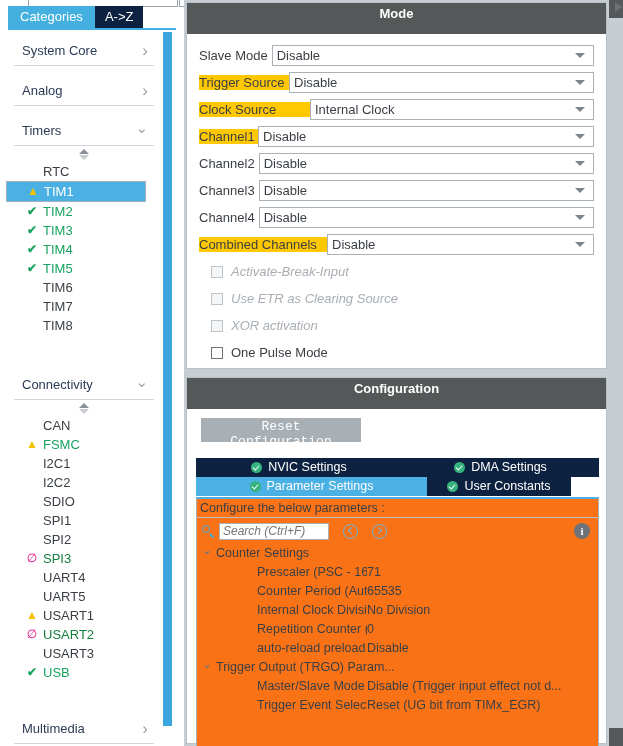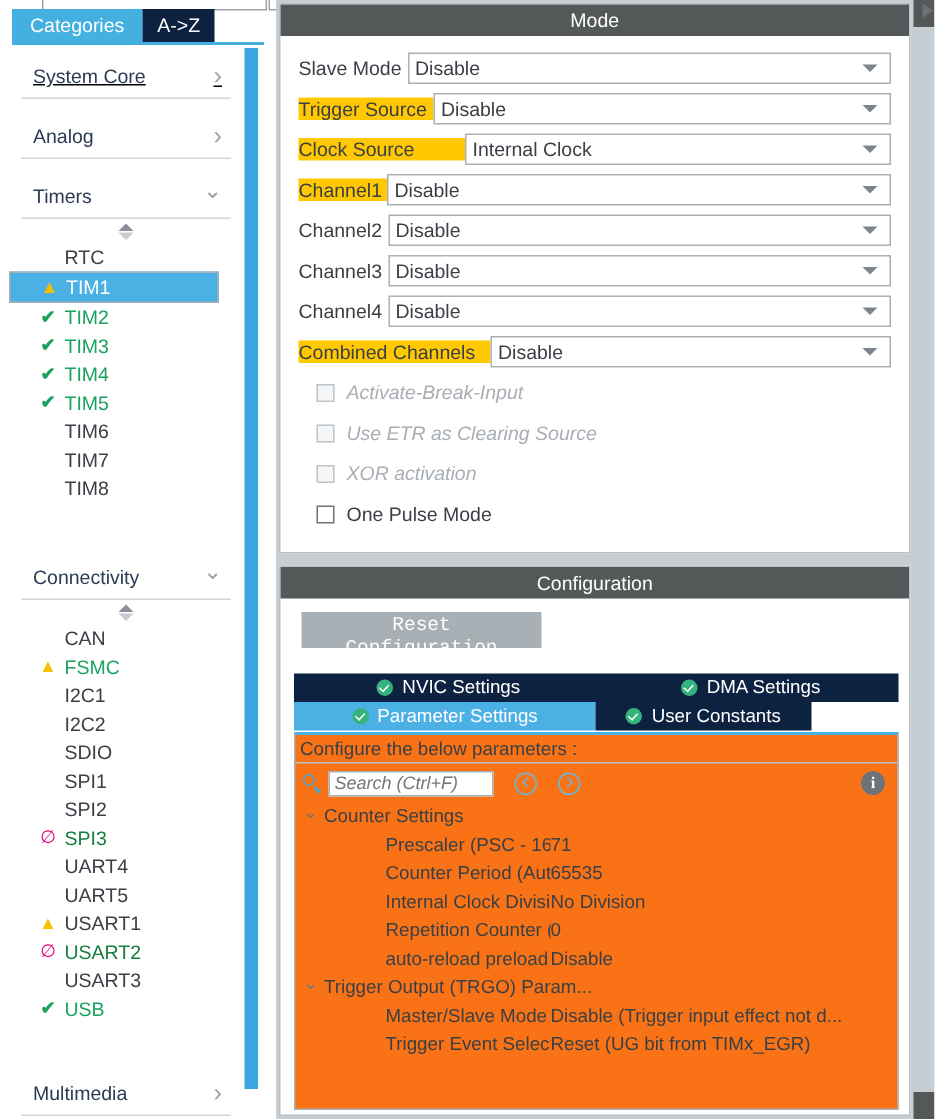--- a/index.html
+++ b/index.html
@@ -183,26 +183,27 @@
   
   .modebox {
     position: absolute;
     left: 2px; top: 2px;
     width: 421px; height: 367px;
     background: #ffffff;
     border: 1px solid #b9c0c6;
     box-sizing: border-box;
   }
   .sect-header {
-    height: 21px;
+    height: 31px;
     line-height: 21px;
     background: #555859;
     color: #ffffff;
     text-align: center;
     font-size: 13px;
+    font-weight: bold;
   }
   .mode-rows { padding: 8px 12px 0 12px; }
   .mrow {
     display: flex;
     align-items: center;
     height: 27px;
   }
   .mlabel {
     font-size: 13px;
     color: #3a3f45;
@@ -300,21 +301,21 @@
     content: "";
     position: absolute;
     left: 3px; top: 2px;
     width: 3px; height: 5px;
     border: solid #ffffff;
     border-width: 0 1.5px 1.5px 0;
     transform: rotate(42deg);
   }
   .ctab.w1 { width: 206px; }
   .ctab.w2 { width: 197px; }
-  .ctab.w3 { width: 201px; }
+  .ctab.w3 { width: 231px; }
   .ctab.w4 { width: 144px; }
   .paramwrap {
     margin: 1px 9px 0 9px;
     width: 403px;
     height: 252px;
     border: 1px solid #a9b0b6;
     border-top: 2px solid #4bb0e4;
     background: #f97316;
     box-sizing: border-box;
     overflow: hidden;
@@ -445,21 +446,21 @@
     <div class="side-topsearch-btn"></div>
 
     <div class="tabrow">
       <div class="tab-cat">Categories</div>
       <div class="tab-az">A-&gt;Z</div>
     </div>
 
     <div class="side-panel"></div>
     <div class="side-scrollbar"></div>
 
-    <div class="cat-group" style="top:36px;text-decoration:underline;">
+    <div class="cat-group" style="top:36px;">
       <div class="cat-header">
         <span>System Core</span>
         <span class="chev chev-right"></span>
       </div>
     </div>
 
     <div class="cat-group" style="top:76px;">
       <div class="cat-header">
         <span>Analog</span>
         <span class="chev chev-right"></span>

